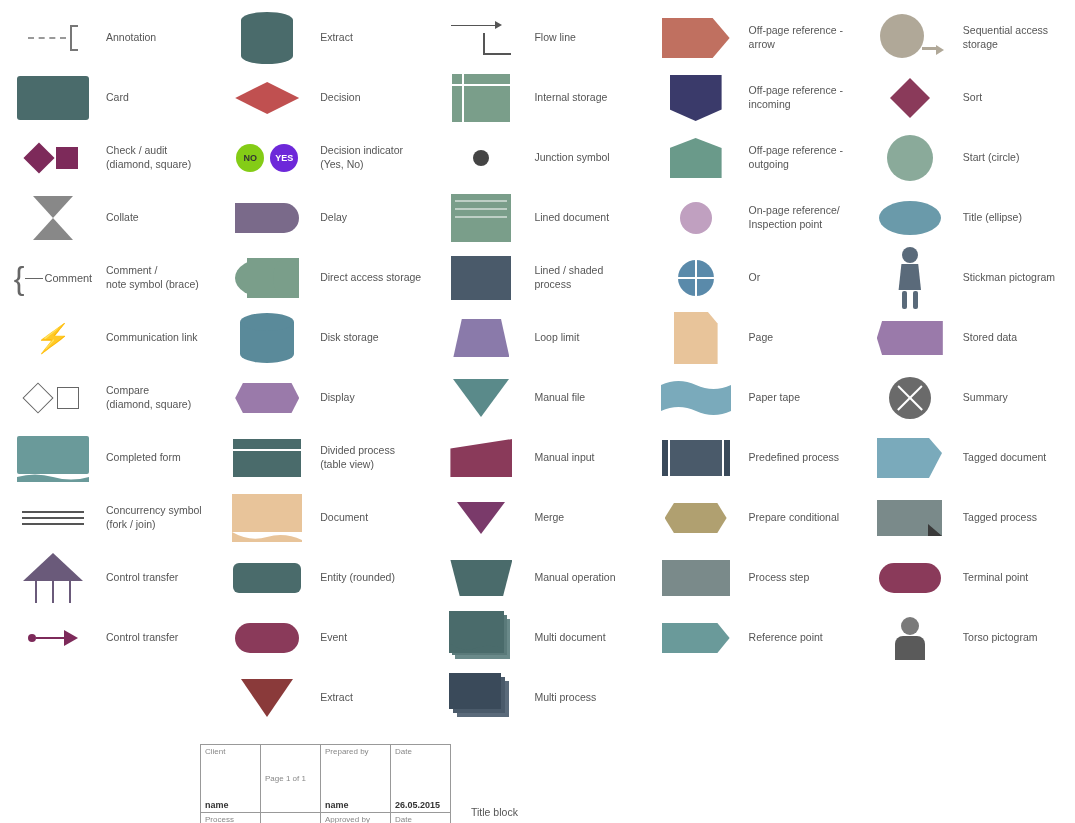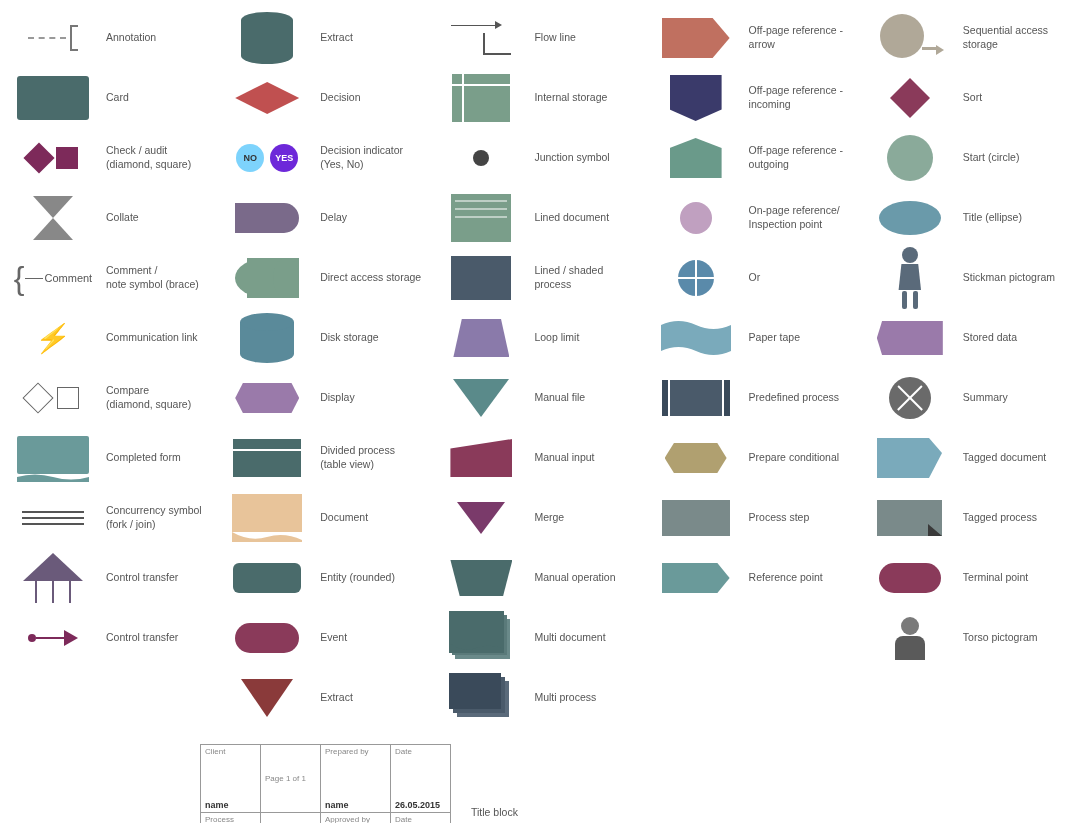--- a/index.html
+++ b/index.html
@@ -29,21 +29,21 @@
     }
     .label {
       font-size: 10.5px;
       color: #555;
       flex: 1;
       line-height: 1.3;
     }
     .di-no {
       width: 28px;
       height: 28px;
-      background: #7dd3fc;
+      background: #84cc16;
       border-radius: 50%;
       display: flex;
       align-items: center;
       justify-content: center;
       color: #333;
       font-size: 9px;
       font-weight: bold;
     }
     .di-yes {
       width: 28px;
@@ -753,20 +753,26 @@
     <div class="item">
       <div class="shape-container">
         <div class="shape-or">
           <div class="or-cross-h"></div>
           <div class="or-cross-v"></div>
         </div>
       </div>
       <div class="label">Or</div>
     </div>
 
+    <div class="item">
+      <div class="shape-container">
+        <div style="width:44px;height:52px;background:#e8c49a;position:relative;clip-path:polygon(0% 0%,78% 0%,100% 22%,100% 100%,0% 100%);"></div>
+      </div>
+      <div class="label">Page</div>
+    </div>
 
     <div class="item">
       <div class="shape-container">
         <div class="paper-tape-shape">
           <svg width="70" height="42" viewBox="0 0 70 42">
             <path d="M0,8 Q17.5,0 35,8 Q52.5,16 70,8 L70,34 Q52.5,42 35,34 Q17.5,26 0,34 Z" fill="#7aaabb"></path>
           </svg>
         </div>
       </div>
       <div class="label">Paper tape</div>

